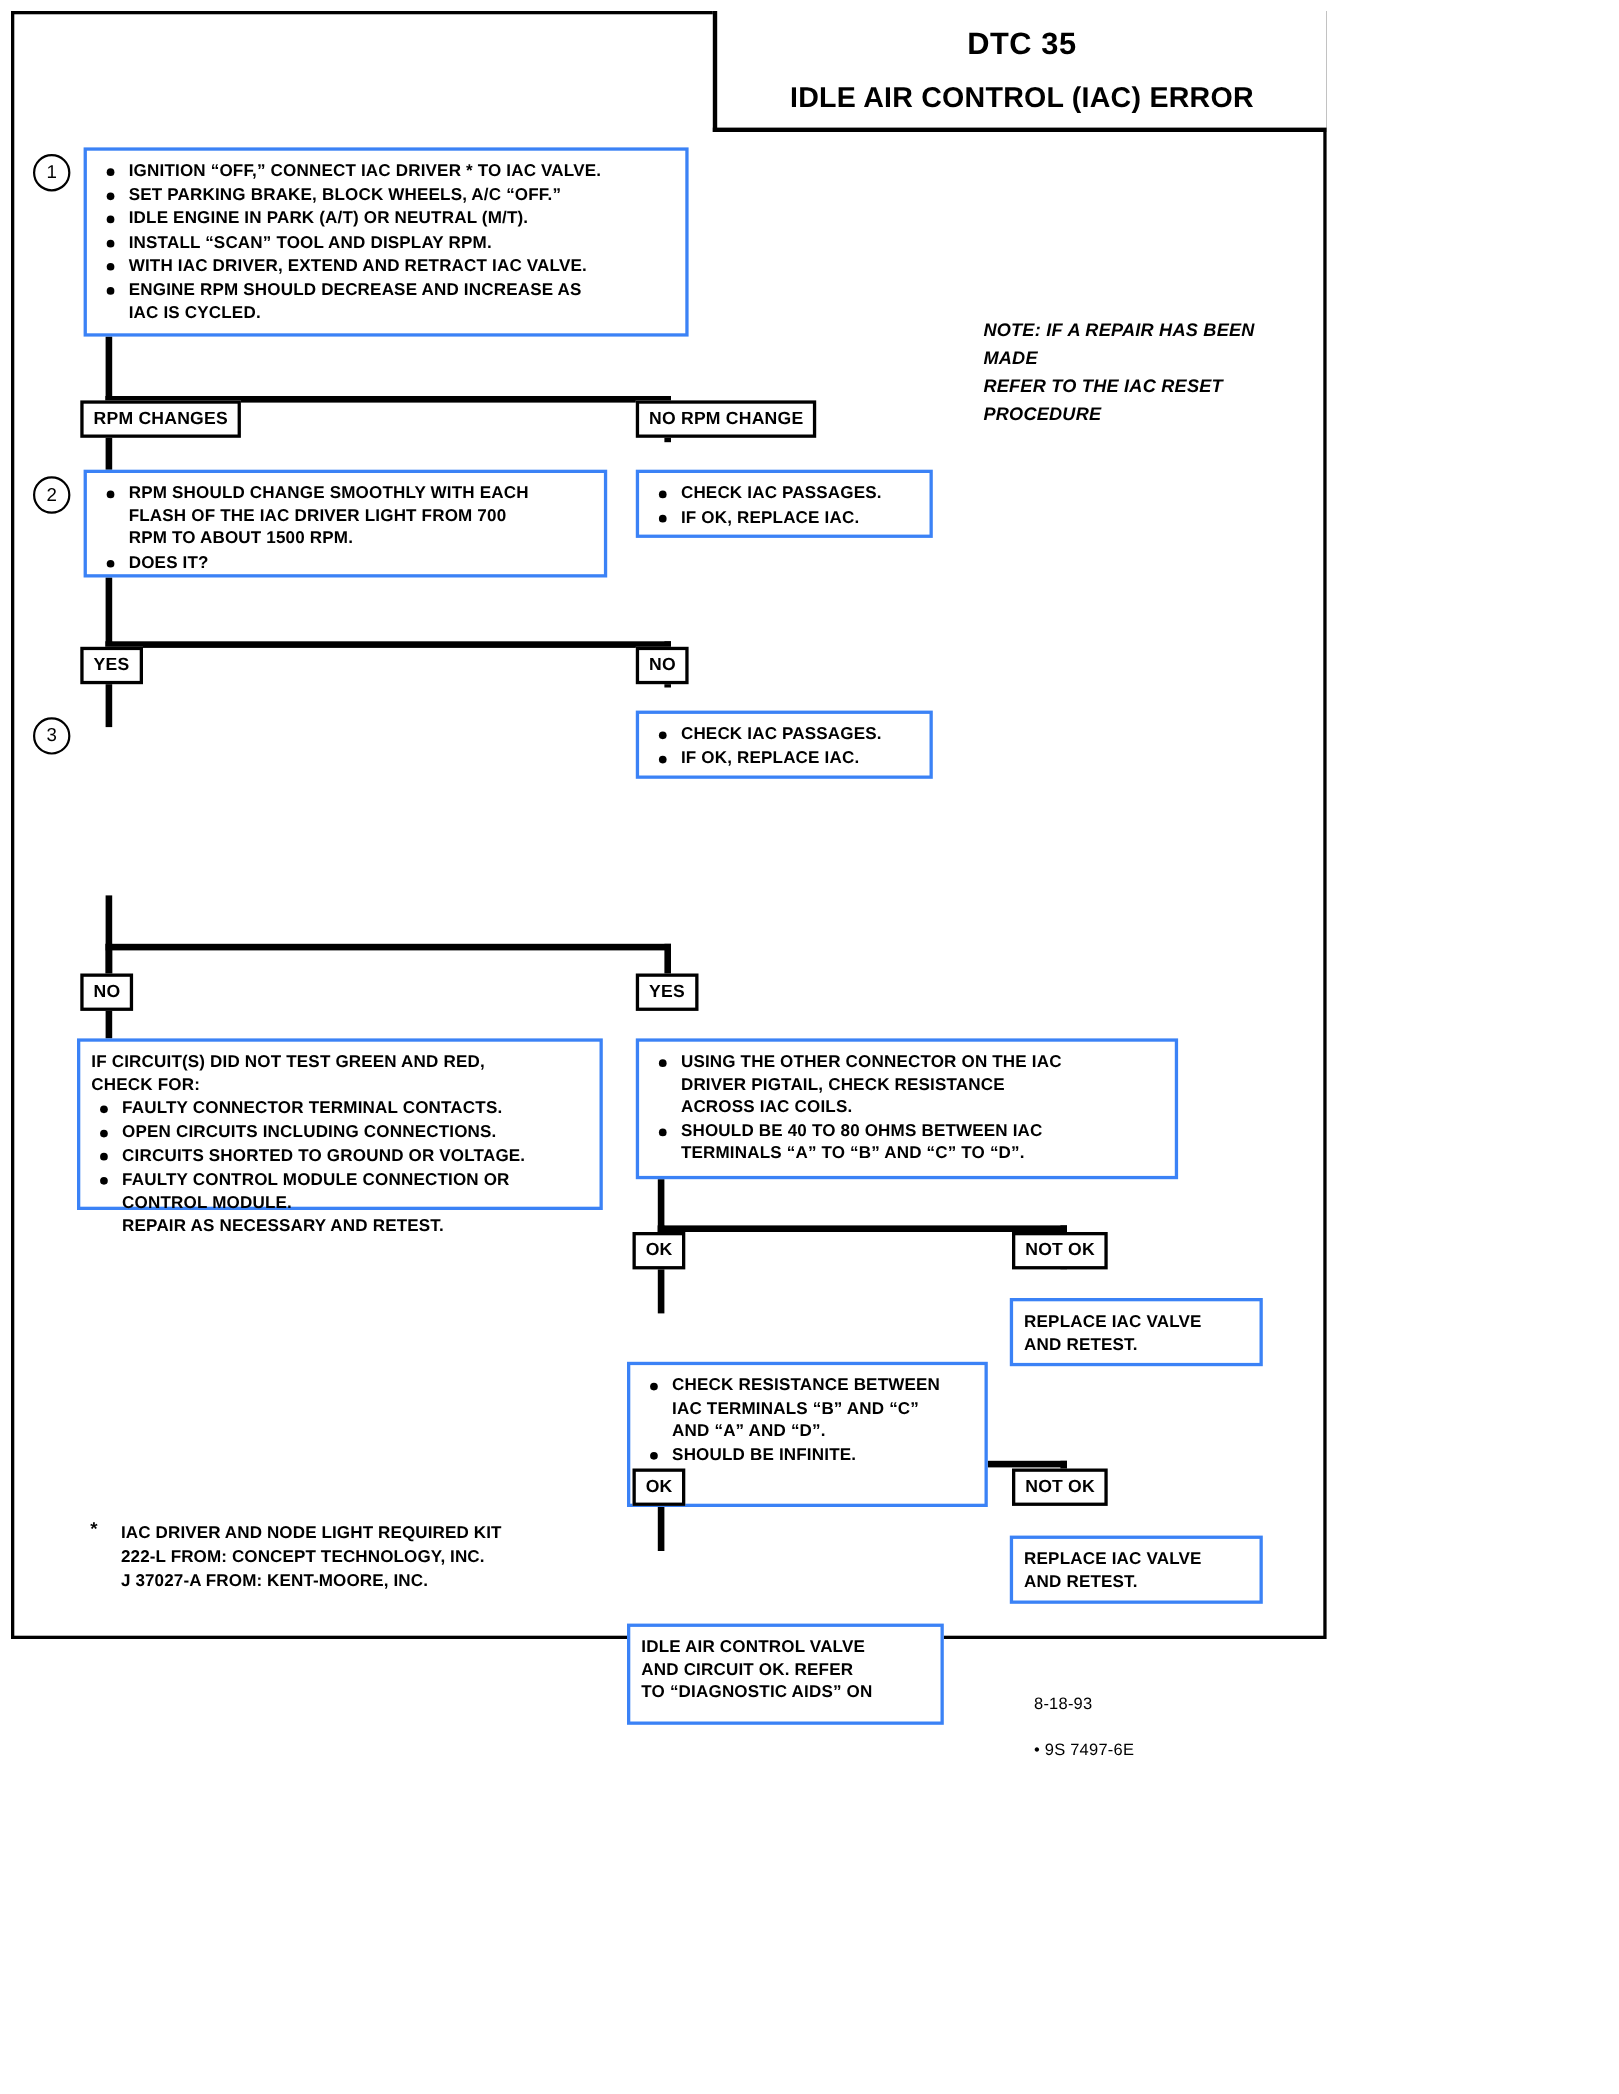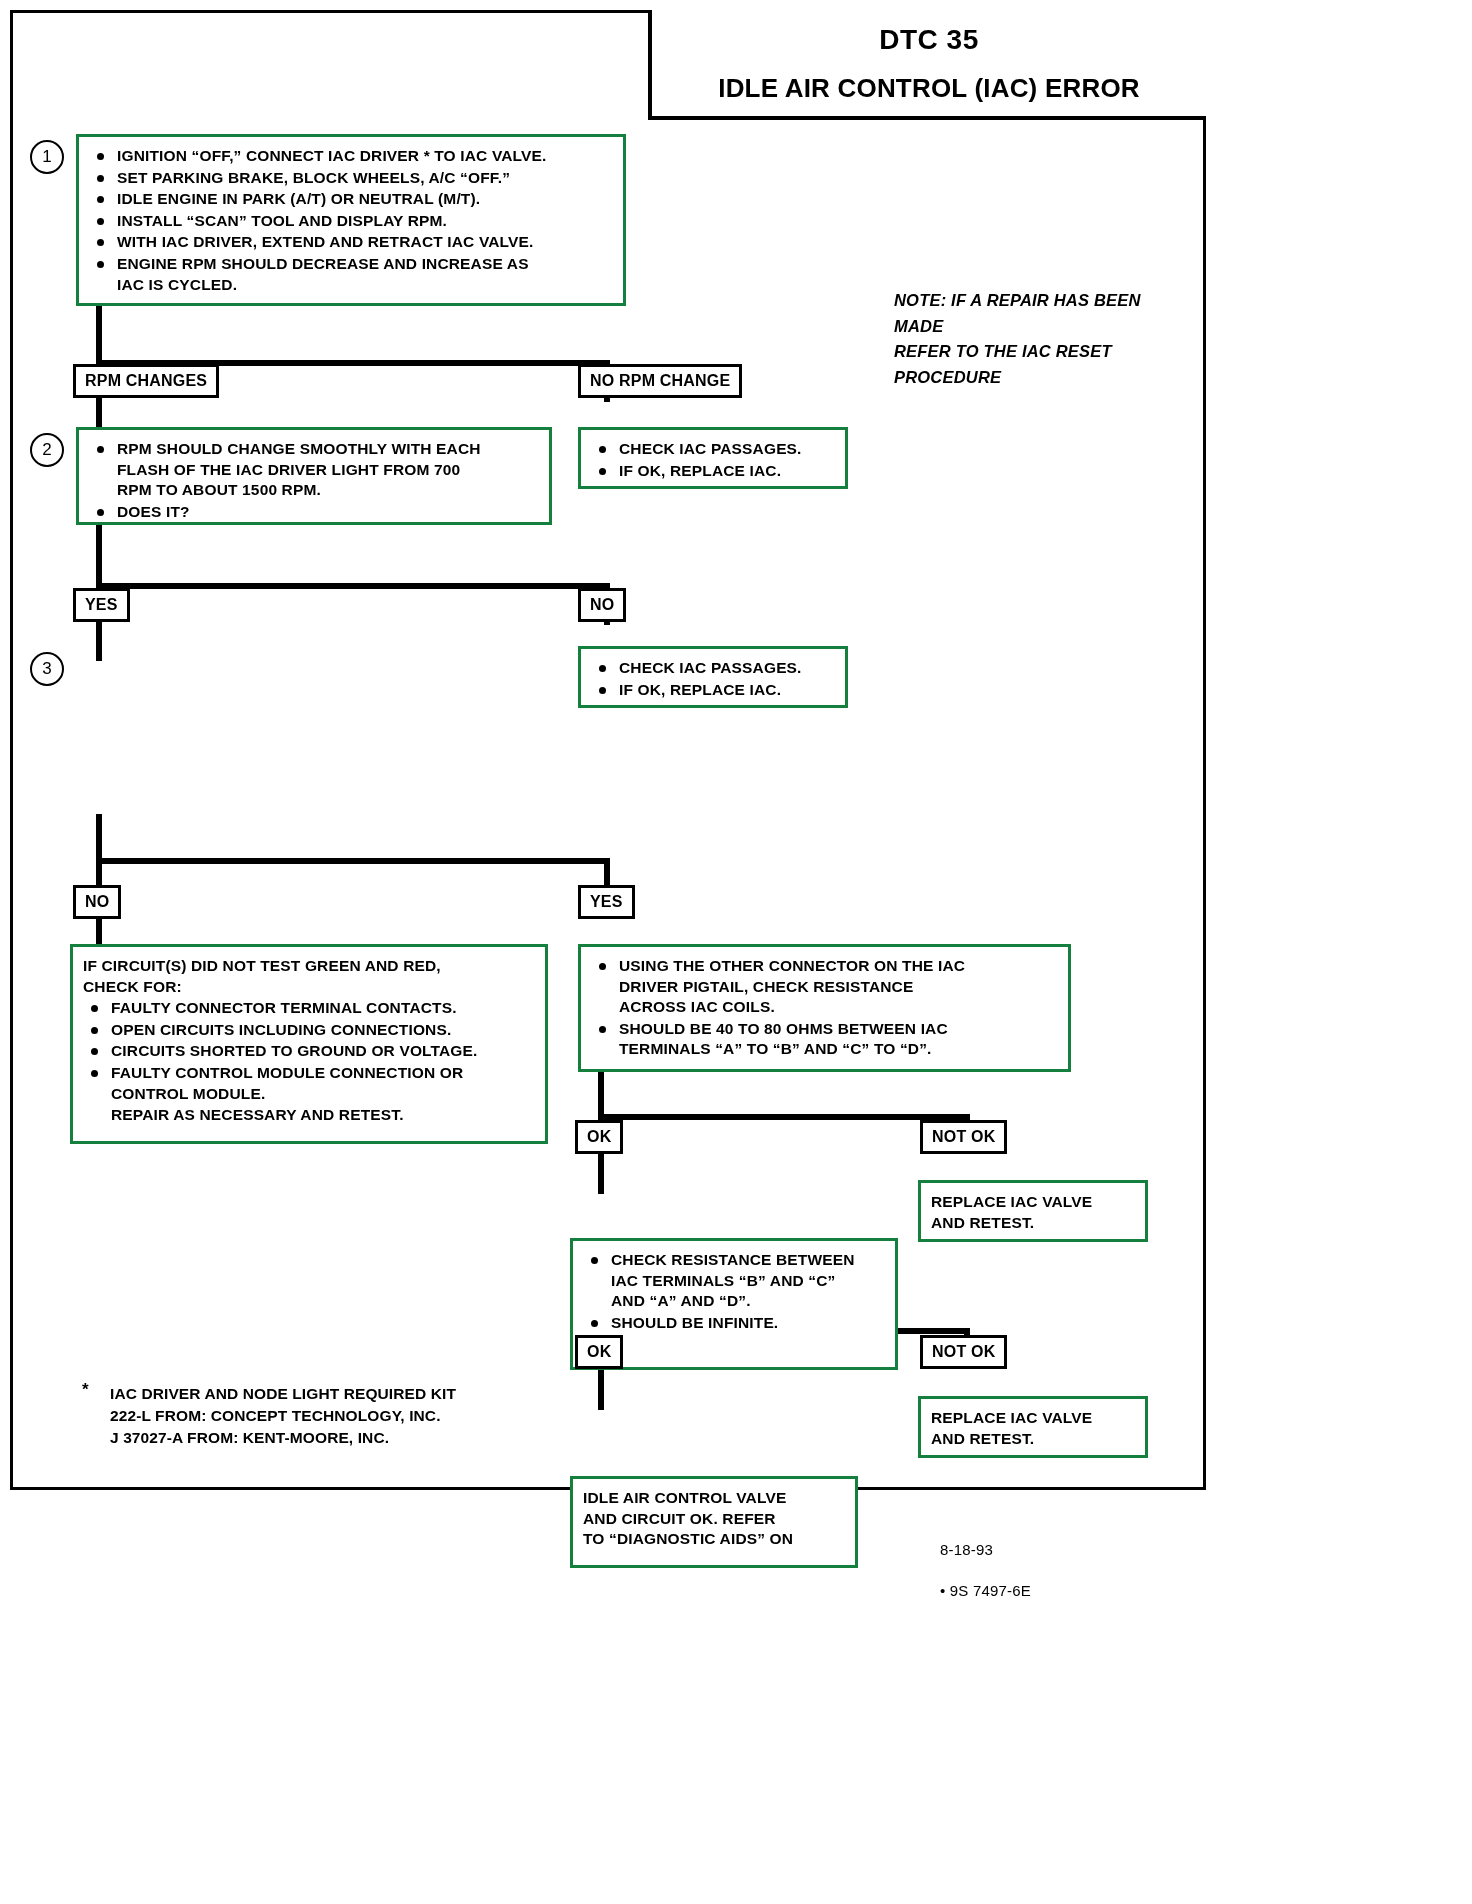--- a/index.html
+++ b/index.html
@@ -50,21 +50,21 @@
     font-size: 26px;
     font-weight: bold;
     letter-spacing: 0.2px;
     line-height: 1.15;
   }
 
   
   .box {
     position: absolute;
     background: #fff;
-    border: 3px solid #15803d;
+    border: 3px solid #3b82f6;
     font-size: 15.5px;
     font-weight: bold;
     letter-spacing: 0.15px;
     line-height: 1.33;
     padding: 9px 10px 9px 10px;
     z-index: 4;
   }
   .box ul {
     margin: 0; padding: 0; list-style: none;
   }
@@ -239,21 +239,21 @@
   </div>
 
   <div class="vline" style="left:96px; top:814px; height:78px;"></div>
   <div class="hline" style="left:96px; top:858px; width:514px;"></div>
   <div class="vline" style="left:604px; top:858px; height:42px;"></div>
   <div class="vline" style="left:96px; top:858px; height:88px;"></div>
 
   <div class="label-box" style="left:73px; top:885px;">NO</div>
   <div class="label-box" style="left:578px; top:885px;">YES</div>
 
-  <div class="box" style="left:70px; top:944px; width:478px; height:200px;">
+  <div class="box" style="left:70px; top:944px; width:478px; height:156px;">
     <p class="plain">IF CIRCUIT(S) DID NOT TEST GREEN AND RED,
 CHECK FOR:</p>
     <ul>
       <li class="bulleted">FAULTY CONNECTOR TERMINAL CONTACTS.</li>
       <li class="bulleted">OPEN CIRCUITS INCLUDING CONNECTIONS.</li>
       <li class="bulleted">CIRCUITS SHORTED TO GROUND OR VOLTAGE.</li>
       <li class="bulleted">FAULTY CONTROL MODULE CONNECTION OR
 CONTROL MODULE.</li>
       <li class="nobullet">REPAIR AS NECESSARY AND RETEST.</li>
     </ul>

